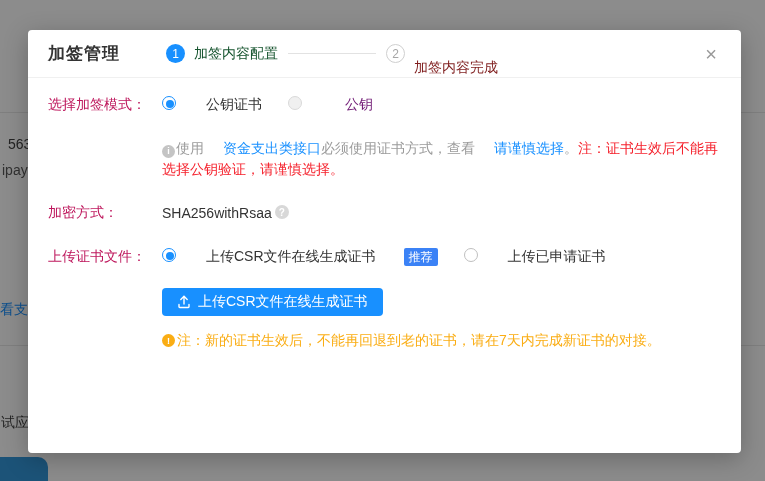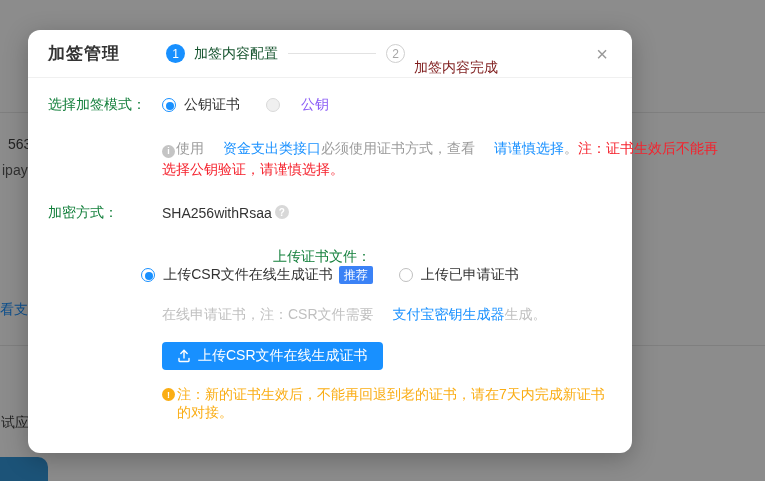--- a/index.html
+++ b/index.html
@@ -23,22 +23,22 @@
   .bg-line-1 { top:112px; }
   .bg-line-2 { top:345px; }
   .bg-blue-btn {
     position:absolute; left:-10px; top:457px; width:58px; height:34px;
     border-radius:10px; background:#3498db;
   }
   .overlay { position:absolute; inset:0; background:rgba(0,0,0,0.45); }
 
   
   .modal {
-    position:absolute; left:28px; top:30px; width:604px; height:423px;
-    background:#fff; border-radius:12px;
+    position:absolute; left:28px; top:30px; width:713px; height:423px;
+    background:#fff; border-radius:4px;
     box-shadow:0 6px 24px rgba(0,0,0,0.25);
   }
   .modal-header {
     position:relative; height:48px; display:flex; align-items:center;
     padding:0 20px; border-bottom:1px solid #f0f0f0;
   }
   .modal-title { font-size:17px; font-weight:bold; color:#333; letter-spacing:1px; }
   .steps { display:flex; align-items:center; margin-left:46px; }
   .step-circle {
     width:19px; height:19px; border-radius:50%;
@@ -52,38 +52,38 @@
   .step-label.inactive { color:#7f1d1d;margin-top:29px; }
   .step-line { width:88px; height:1px; background:#e2e2e2; margin:0 10px; }
   .close-btn {
     position:absolute; right:18px; top:12px; width:24px; height:24px;
     display:flex; align-items:center; justify-content:center;
     font-size:20px; color:#999; cursor:pointer; line-height:1;
   }
 
   .modal-body { padding:18px 20px 0 20px; }
   .form-row { display:flex; align-items:center; }
-  .form-label { width:114px; flex-shrink:0; color:#15803d; font-size:14px; }
+  .form-label { width:114px; flex-shrink:0; color:#be185d; font-size:14px; }
   .row-mode { margin-bottom:0; }
 
   
   .radio-group { display:flex; align-items:center; }
-  .radio { display:flex; align-items:center; cursor:pointer; }
+  .radio { display:flex; cursor:pointer;gap:22px; }
   .radio-circle {
     width:14px; height:14px; border-radius:50%; background:#fff;
     border:1px solid #bfbfbf; position:relative; flex-shrink:0;
   }
   .radio-circle.checked { border-color:#1890ff; }
   .radio-circle.checked::after {
     content:""; position:absolute; left:3px; top:3px; width:8px; height:8px;
     border-radius:50%; background:#1890ff;
   }
   .radio-circle.disabled { background:#f0f0f0; border-color:#d9d9d9; }
   .radio-text { margin-left:8px; color:#333; }
-  .radio-text.disabled { color:#8b5cf6;margin-left:21px; }
+  .radio-text.disabled { color:#701a75;margin-left:21px; }
   .radio + .radio { margin-left:26px; }
   .radio-gap { margin-left:20px; }
 
   
   .hint { margin:24px 0 24px 114px; width:556px; line-height:21px; font-size:14px; color:#9b9b9b; }
   .icon-info-gray {
     display:inline-flex; width:13px; height:13px; border-radius:50%;
     background:#c4c4c4; color:#fff; font-size:9px; font-weight:bold;
     align-items:center; justify-content:center; vertical-align:-1px; margin-right:1px;
   }
@@ -93,21 +93,21 @@
   
   .row-enc { margin-bottom:26px; }
   .enc-value { color:#333; display:flex; align-items:flex-start; }
   .icon-help {
     display:inline-flex; width:14px; height:14px; border-radius:50%;
     background:#d8d8d8; color:#fff; font-size:10px; font-weight:bold;
     align-items:center; justify-content:center; margin-left:3px; cursor:pointer;
   }
 
   
-  .row-upload { margin-bottom:22px;flex-direction:column; }
+  .row-upload { margin-bottom:22px; }
   .badge {
     background:#3b82f6; color:#fff; font-size:12px; line-height:18px;
     padding:0 5px; border-radius:2px; margin-left:6px;
   }
 
   .note { margin:0 0 18px 114px; font-size:14px; color:#c0c0c0; }
 
   .upload-btn {
     margin-left:114px; height:28px; padding:0 15px;
     display:inline-flex; align-items:center; gap:7px;
@@ -191,21 +191,20 @@
           <span class="badge">推荐</span>
         </div>
         <div class="radio radio-gap">
           <span class="radio-circle"></span>
           <span class="radio-text">上传已申请证书</span>
         </div>
       </div>
     </div>
 
     
-    <div class="note"><span>在线申请证书，注：CSR文件需要</span><span class="link">支付宝密钥生成器</span><span>生成。</span></div>
 
     
     <button class="upload-btn">
       <svg width="14" height="14" viewBox="0 0 14 14">
         <g fill="none" stroke="#ffffff" stroke-width="1.4" stroke-linecap="round" stroke-linejoin="round">
           <path d="M7 1.5 L7 9"></path>
           <path d="M3.8 4.5 L7 1.3 L10.2 4.5"></path>
           <path d="M2 9.5 L2 11.8 Q2 12.5 2.8 12.5 L11.2 12.5 Q12 12.5 12 11.8 L12 9.5"></path>
         </g>
       </svg>

